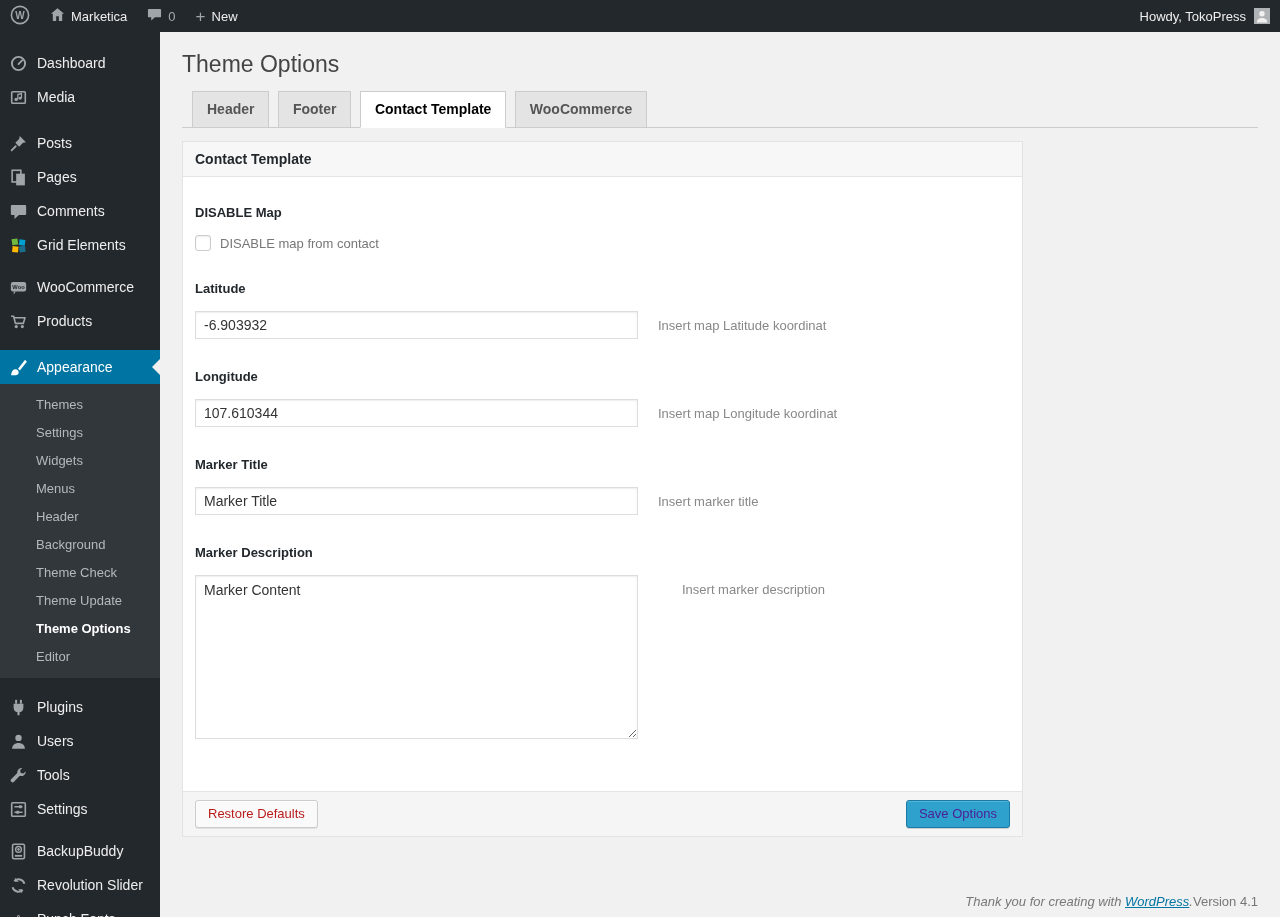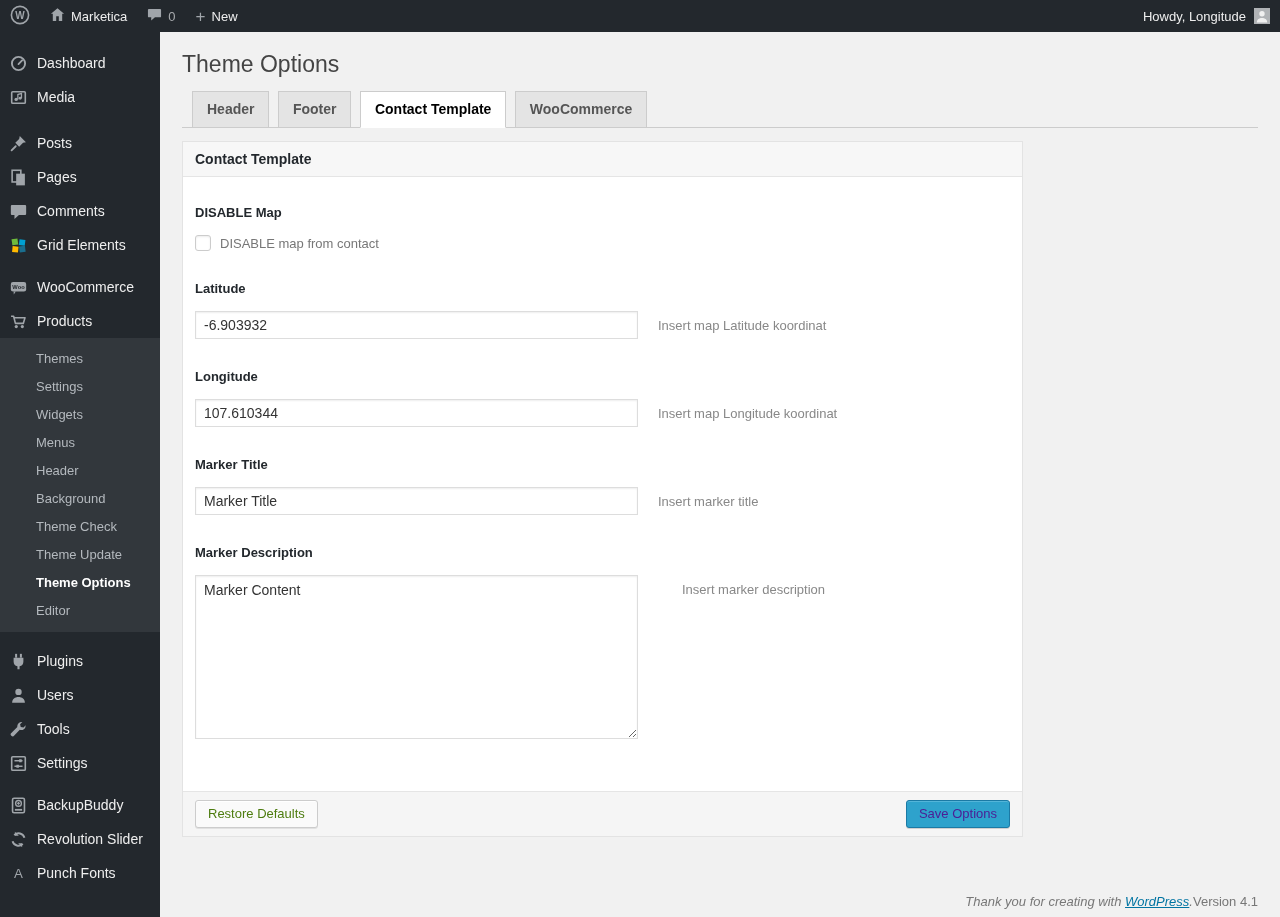--- a/index.html
+++ b/index.html
@@ -99,21 +99,21 @@
   .panel-footer {
     background: #f5f5f5; border-top: 1px solid #e5e5e5; padding: 8px 12px;
     display: flex; justify-content: space-between; align-items: center;
   }
   .btn {
     display: inline-block; font-size: 13px; line-height: 18px; padding: 4px 12px;
     border-radius: 3px; cursor: pointer; border: 1px solid; height: 28px;
     font-family: "Liberation Sans", sans-serif;
   }
   .btn-secondary {
-    background: #fafafa; border-color: #ccc; color: #4d7c0f;
+    background: #fafafa; border-color: #ccc; color: #b91c1c;
     box-shadow: inset 0 1px 0 #fff, 0 1px 0 rgba(0,0,0,.08);
   }
   .btn-primary {
     background: #2ea2cc; border-color: #1b7aa5; color: #4c1d95;
     box-shadow: inset 0 1px 0 rgba(120,200,230,.5), 0 1px 0 rgba(0,0,0,.15);
   }
 
   .page-footer {
     position: absolute; left: 22px; right: 22px; bottom: 8px;
     display: flex; justify-content: flex-end; align-items: flex-end;
@@ -153,21 +153,21 @@
             </svg>
         </span>
         <span class="ab-count">0</span>
       </div>
       <div class="ab-item">
         <span class="ab-plus">+</span>
         <span>New</span>
       </div>
     </div>
     <div class="ab-right">
-      <span class="ab-howdy">Howdy, Longitude</span>
+      <span class="ab-howdy">Howdy, TokoPress</span>
       <span class="avatar">
         <svg viewBox="0 0 16 16" width="16" height="16">
             <rect width="16" height="16" fill="#b0b3b6"></rect>
             <circle cx="8" cy="5.8" r="2.7" fill="#f0f0f0"></circle>
             <path d="M2.8 14.5c0-2.9 2.3-4.4 5.2-4.4s5.2 1.5 5.2 4.4z" fill="#f0f0f0"></path>
           </svg>
       </span>
     </div>
   </div>
 
@@ -246,20 +246,30 @@
       <span class="micon">
           <svg viewBox="0 0 16 16">
             <path d="M1 3h2.4l1.7 6.8h7.4l1.6-5.3H4.1" fill="none" stroke="currentColor" stroke-width="1.5" stroke-linejoin="round"></path>
             <circle cx="5.9" cy="12.8" r="1.5" fill="currentColor"></circle>
             <circle cx="11.6" cy="12.8" r="1.5" fill="currentColor"></circle>
           </svg>
         </span>
       <span>Products</span>
     </div>
 
+    <div class="menu-item active gap12">
+      <span class="micon">
+          <svg viewBox="0 0 16 16">
+            <path fill="currentColor" d="M1 15.2c.4-3.8 1.9-5.6 4.1-5.6 1.8 0 3.1 1.3 3.1 3 0 2.2-2.6 3.3-7.2 2.6z"></path>
+            <path fill="currentColor" d="M7.6 9.2L14.2.8l1.7 1.7-6.7 8.3z"></path>
+          </svg>
+        </span>
+      <span>Appearance</span>
+      <span class="arrow"></span>
+    </div>
 
     <div class="submenu">
       <a class="submenu-item">Themes</a>
       <a class="submenu-item">Settings</a>
       <a class="submenu-item">Widgets</a>
       <a class="submenu-item">Menus</a>
       <a class="submenu-item">Header</a>
       <a class="submenu-item">Background</a>
       <a class="submenu-item">Theme Check</a>
       <a class="submenu-item">Theme Update</a>

